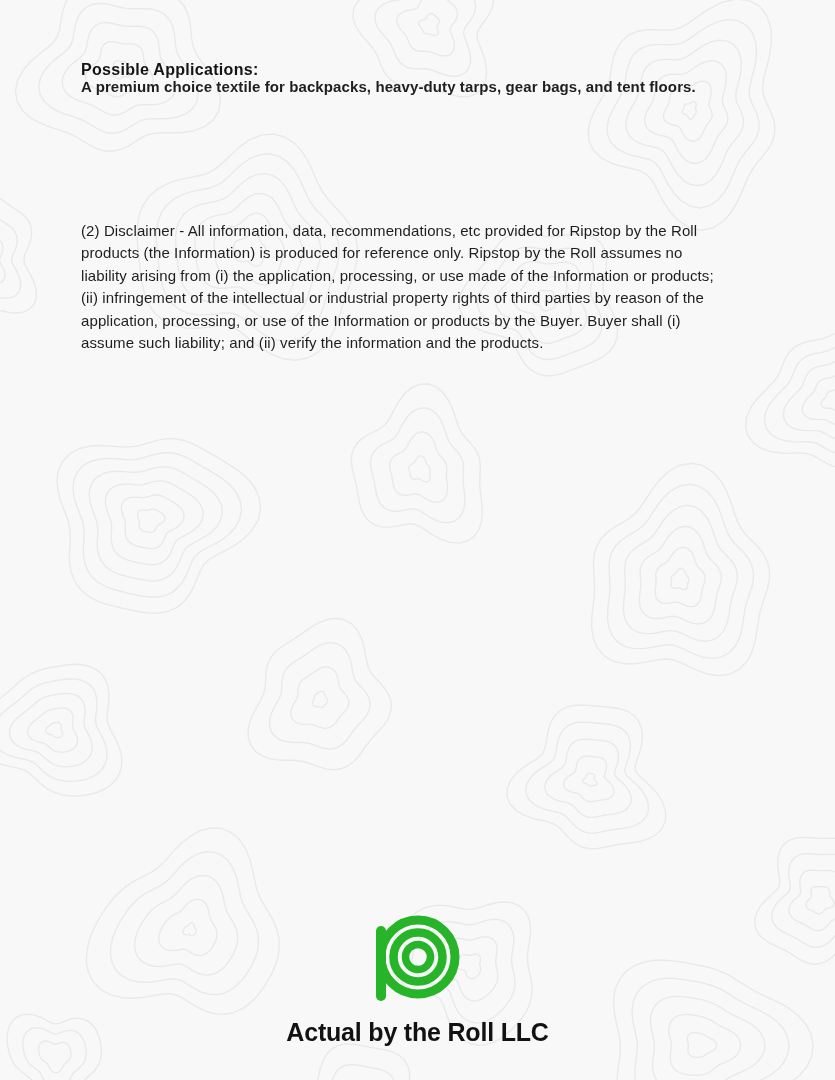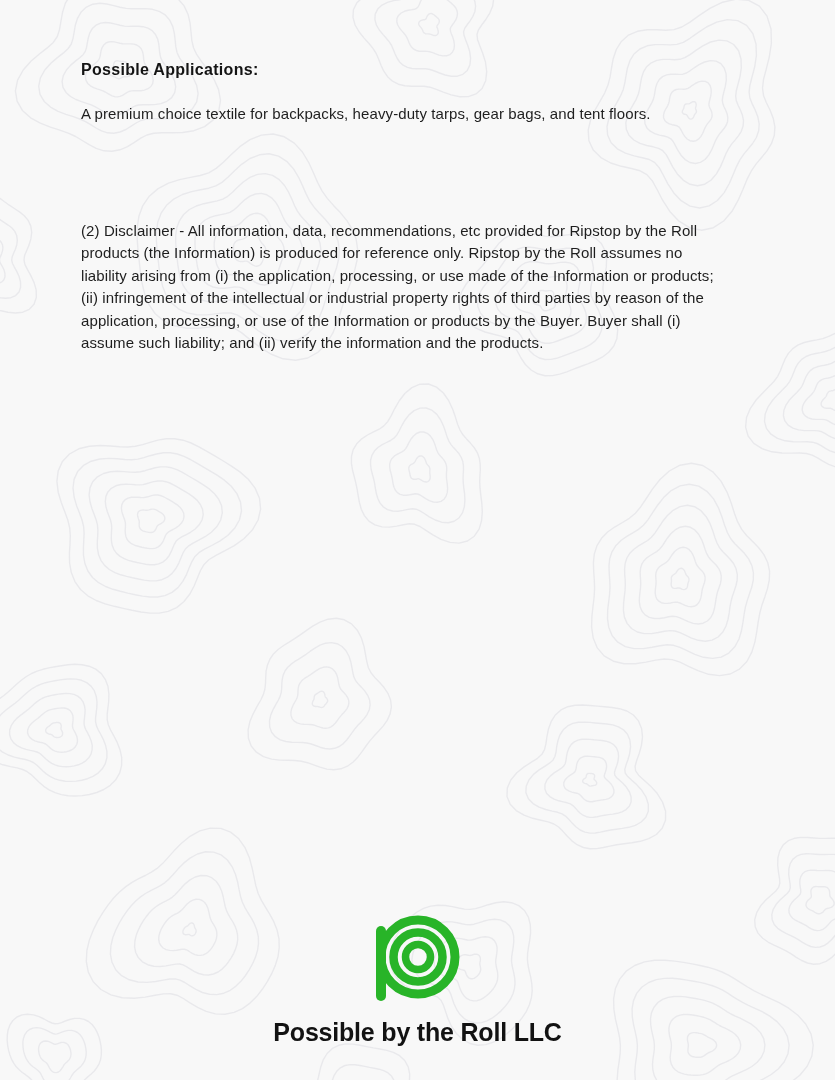--- a/index.html
+++ b/index.html
@@ -19,21 +19,21 @@
   svg.topo g{fill:none;stroke:#e9e9ec;stroke-width:1.4;stroke-linejoin:round;}
   .apps-heading{
     position:absolute;left:81px;top:61px;margin:0;
     font-size:16px;font-weight:bold;letter-spacing:0.3px;color:#141414;
   }
   .body-text{
     position:absolute;left:81px;margin:0;
     font-size:15px;line-height:22.4px;letter-spacing:0.1px;
     white-space:pre-line;
   }
-  .apps-text{top:103px;}
+  .apps-text{top:76px;font-weight:bold;}
   .note1{top:160px;}
   .note2{top:220px;}
   .footer{
     position:absolute;left:0;top:910px;width:835px;
     text-align:center;
   }
   .logo{display:block;margin:0 auto;}
   .logo g{stroke:#28b428;}
   .wordmark{
     margin-top:8px;
@@ -154,16 +154,16 @@
 
   <div class="footer">
     <svg class="logo" viewBox="0 0 104 100" width="104" height="100" aria-hidden="true">
       <g fill="none" stroke-linecap="round" stroke="#28b428">
         <circle cx="52" cy="47" r="37" stroke-width="9"></circle>
         <circle cx="52" cy="47" r="24.5" stroke-width="8.5"></circle>
         <circle cx="52" cy="47" r="12.5" stroke-width="7.5"></circle>
         <line x1="15" y1="21" x2="15" y2="86" stroke-width="10"></line>
       </g>
     </svg>
-    <div class="wordmark">Possible by the Roll LLC</div>
+    <div class="wordmark">Actual by the Roll LLC</div>
   </div>
 
 </div>
 
 </body></html>

